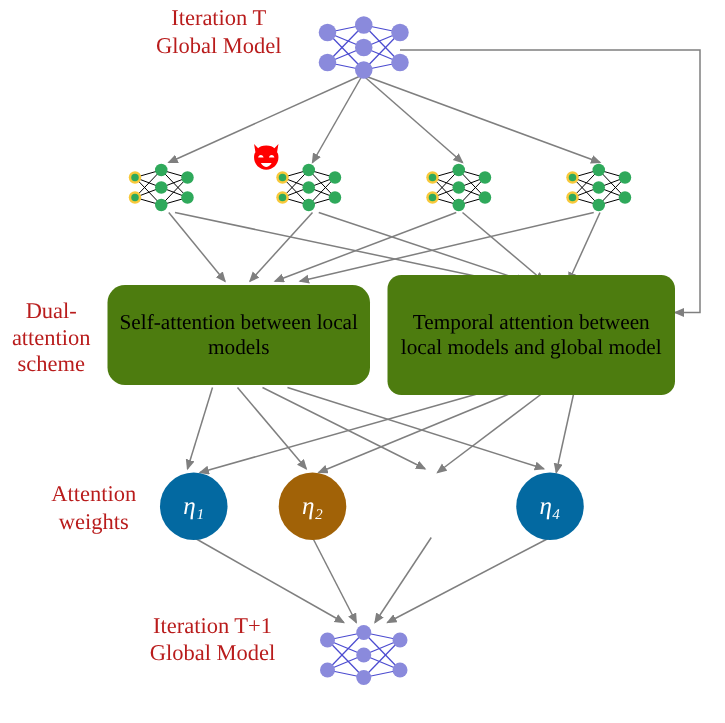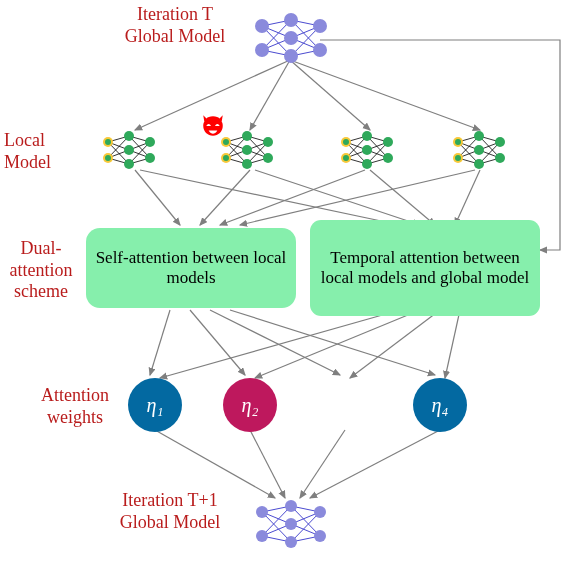--- a/index.html
+++ b/index.html
@@ -22,21 +22,21 @@
     line-height: 1.2;
     text-align: center;
     color: #b91c1c;
   }
   .nn {
     position: absolute;
     overflow: visible;
   }
   .att-box {
     position: absolute;
-    background: #86efac;
+    background: #4d7c0f;
     border-radius: 14px;
     font-size: 17px;
     line-height: 1.2;
     display: flex;
     align-items: center;
     justify-content: center;
     text-align: center;
     padding: 6px 8px;
     box-sizing: border-box;
   }
@@ -46,21 +46,21 @@
     height: 54px;
     border-radius: 50%;
     display: flex;
     align-items: center;
     justify-content: center;
     font-style: italic;
     font-size: 20px;
     color: #fff;
   }
   .weight.grey { background: #0369a1; }
-  .weight.pink { background: #be185d; color:#fff;}
+  .weight.pink { background: #a16207; color:#fff;}
   svg.arrows {
     position: absolute;
     left: 0; top: 0;
     width: 580px; height: 578px;
     pointer-events: none;
   }
   .devil {
     position:absolute;
     font-size:26px;
     color:#ff0000;
@@ -137,22 +137,20 @@
       <circle cx="10" cy="14" r="7"></circle>
         <circle cx="10" cy="38" r="7"></circle>
       <circle cx="39" cy="8" r="7"></circle>
         <circle cx="39" cy="26" r="7"></circle>
         <circle cx="39" cy="44" r="7"></circle>
       <circle cx="68" cy="14" r="7"></circle>
         <circle cx="68" cy="38" r="7"></circle>
     </g>
   </svg>
 
-  <div class="label" style="left:4px; top:130px; width:70px; text-align:left; white-space:pre-line;">Local
-Model</div>
 
   <svg class="nn" style="left:100px; top:130px;" width="58" height="40">
     <g stroke="#000" stroke-width="0.8">
       <line x1="8" y1="12" x2="29" y2="6"></line>
         <line x1="8" y1="12" x2="29" y2="20"></line>
         <line x1="8" y1="12" x2="29" y2="34"></line>
       <line x1="8" y1="28" x2="29" y2="6"></line>
         <line x1="8" y1="28" x2="29" y2="20"></line>
         <line x1="8" y1="28" x2="29" y2="34"></line>
       <line x1="29" y1="6" x2="50" y2="12"></line>

